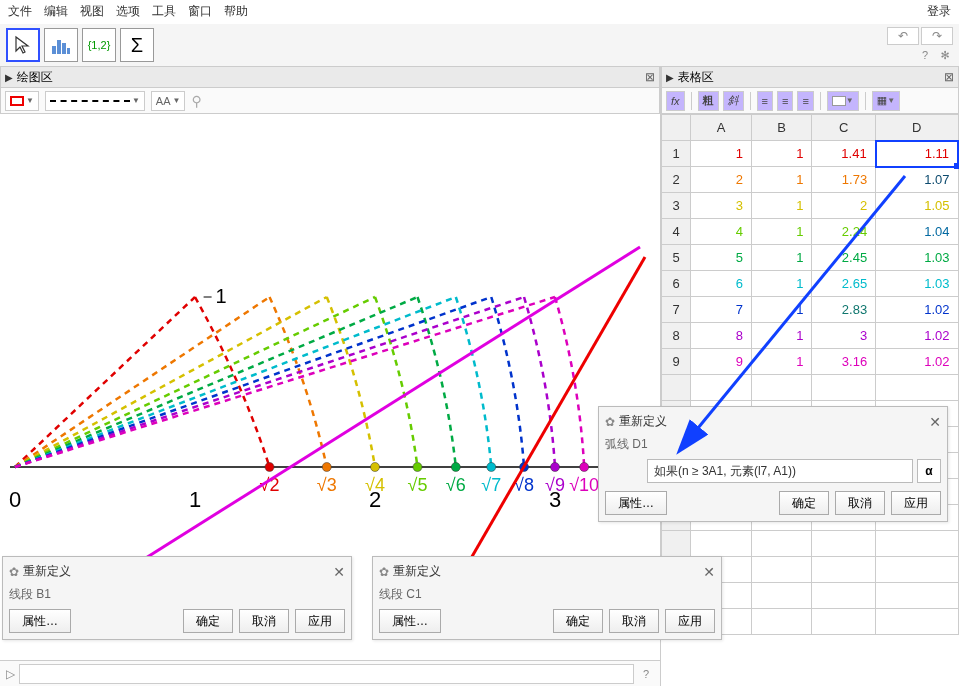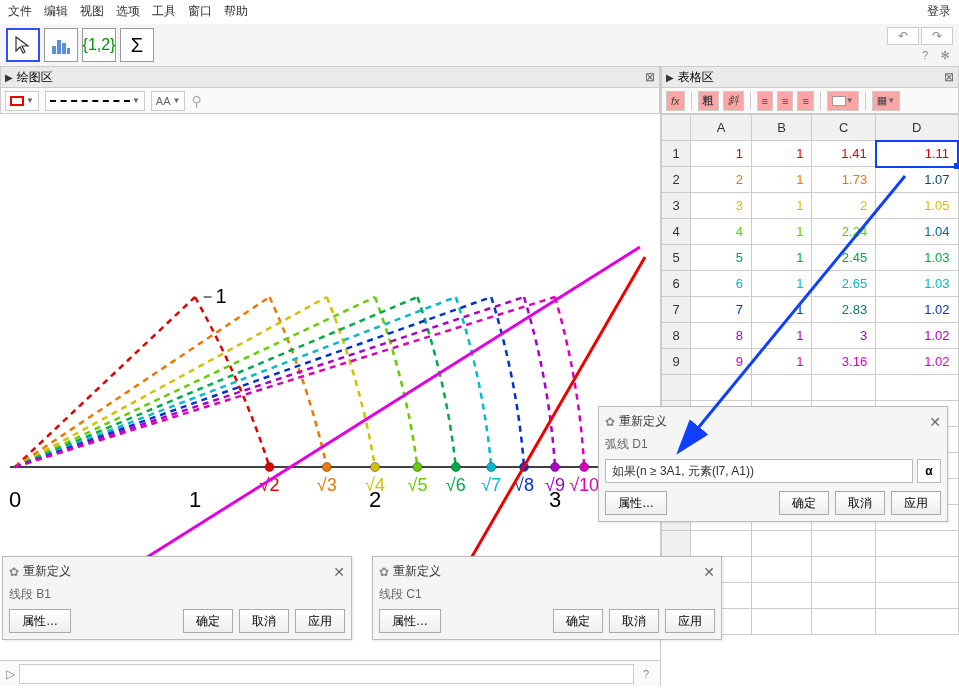--- a/index.html
+++ b/index.html
@@ -1,20 +1,20 @@
 <!DOCTYPE html>
 <html><head>
 <meta charset="utf-8">
 <style>
 * { margin: 0; padding: 0; box-sizing: border-box; font-family: Arial, "Microsoft YaHei", sans-serif; }
 body { width: 959px; height: 691px; background: #fff; overflow: hidden; font-size: 12px; position: relative; }
 .menubar { height: 24px; display: flex; align-items: center; padding: 0 8px; gap: 12px; color: #333; border-bottom: 1px solid transparent; }
 .menubar .spacer { flex: 1; }
 .toolbar-row { height: 42px; background: #f5f5f5; display: flex; align-items: center; padding: 4px 6px; gap: 4px; }
-.tool-btn { width: 34px; height: 34px; border: 1px solid #999; background: #fff; display: flex; align-items: center; justify-content: center; position: relative; font-size: 16px; }
+.tool-btn { width: 34px; height: 34px; border: 1px solid #999; background: #fff; display: flex; align-items: center; justify-content: center; position: relative; font-size: 11px; }
 .tool-btn.active { border: 2px solid #3050ff; }
 .tool-btn.sigma { font-size: 20px; font-family: serif; }
 .right-tools { margin-left: auto; display: flex; flex-direction: column; gap: 2px; align-items: flex-end; }
 .undo-row { display: flex; gap: 2px; }
 .undo-btn { width: 32px; height: 18px; border: 1px solid #ccc; background: #fff; display: flex; align-items: center; justify-content: center; color: #888; }
 .tiny-row { display: flex; gap: 4px; }
 .tiny-btn { width: 16px; height: 16px; display: flex; align-items: center; justify-content: center; color: #888; font-size: 11px; }
 
 .workspace { display: flex; height: 620px; }
 .left-panel { flex: 0 0 660px; display: flex; flex-direction: column; position: relative; }
@@ -27,41 +27,41 @@
 .style-bar { height: 26px; border: 1px solid #ccc; border-top: none; background: #fafafa; display: flex; align-items: center; padding: 0 4px; gap: 6px; }
 .style-btn { height: 20px; padding: 0 4px; border: 1px solid #ccc; background: #fff; display: flex; align-items: center; gap: 2px; font-size: 11px; color: #666; }
 .color-swatch { width: 14px; height: 10px; border: 2px solid #e00; background: transparent; }
 .dash-preview { width: 80px; height: 2px; border-top: 2px dashed #000; }
 .dropdown-arrow { font-size: 8px; color: #666; }
 .pin-icon { color: #aaa; font-size: 14px; }
 
 .canvas-area { flex: 1; background: #fff; position: relative; overflow: hidden; }
 
 .spreadsheet-bar { height: 26px; border: 1px solid #ccc; border-top: none; background: #fafafa; display: flex; align-items: center; padding: 0 4px; gap: 4px; }
-.ss-btn { height: 20px; padding: 0 4px; border: 1px solid #ccc; background: #fca5a5; display: flex; align-items: center; justify-content: center; font-size: 11px; color: #444; }
+.ss-btn { height: 20px; padding: 0 4px; border: 1px solid #ccc; background: #c4b5fd; display: flex; align-items: center; justify-content: center; font-size: 11px; color: #444; }
 .ss-btn.bold { font-weight: bold; }
 .ss-btn.italic { font-style: italic; }
 .color-rect { width: 14px; height: 10px; background: #fff; border: 1px solid #999; }
 .divider { width: 1px; height: 18px; background: #ccc; margin: 0 2px; }
 
 .spreadsheet { flex: 1; background: #fff; overflow: hidden; position: relative; }
 .ss-table { border-collapse: collapse; width: 100%; }
 .ss-table th, .ss-table td { border: 1px solid #ccc; height: 26px; text-align: center; font-size: 13px; font-weight: normal; }
 .ss-table th { background: #f0f0f0; color: #333; }
 .ss-table .rowhead { width: 34px; background: #f0f0f0; }
 .ss-table td.val { text-align: right; padding-right: 8px; width: 70px; }
 .ss-table td.sel { border: 2px solid #1040ff; position: relative; padding-left: 48px; }
 .ss-table td.sel::after { content: ''; position: absolute; right: -3px; bottom: -3px; width: 6px; height: 6px; background: #1040ff; }
 
 .dialog { position: absolute; background: #f5f5f5; border: 1px solid #bbb; box-shadow: 1px 1px 3px rgba(0,0,0,0.1); padding: 6px; }
 .dialog-header { display: flex; align-items: center; gap: 4px; margin-bottom: 6px; color: #333; }
 .dialog-header .gear { color: #888; font-size: 12px; }
 .dialog-header .close-x { margin-left: auto; color: #666; cursor: pointer; font-size: 14px; }
 .dialog-label { color: #666; font-size: 12px; margin-bottom: 6px; }
-.dialog-input-row { display: flex; gap: 4px; margin-bottom: 8px; }
+.dialog-input-row { display: flex; gap: 4px; margin-bottom: 8px; margin-left: 42px; }
 .dialog-input { flex: 1; height: 24px; border: 1px solid #bbb; background: #fff; padding: 0 6px; font-size: 12px; color: #333; }
 .alpha-btn { width: 24px; height: 24px; border: 1px solid #bbb; background: #fff; display: flex; align-items: center; justify-content: center; font-size: 12px; font-weight: bold; }
 .dialog-buttons { display: flex; gap: 6px; }
 .dlg-btn { height: 24px; padding: 0 12px; border: 1px solid #aaa; background: linear-gradient(#fff, #eee); font-size: 12px; display: flex; align-items: center; cursor: pointer; }
 .dialog-buttons .spacer { flex: 1; }
 
 svg.plot { width: 100%; height: 100%; }
 .input-row { height: 26px; border-top: 1px solid #ccc; background: #fafafa; display: flex; align-items: center; padding: 0 6px; gap: 4px; }
 .input-row .caret { color: #888; }
 .input-box { flex: 1; height: 20px; border: 1px solid #ccc; background: #fff; }

